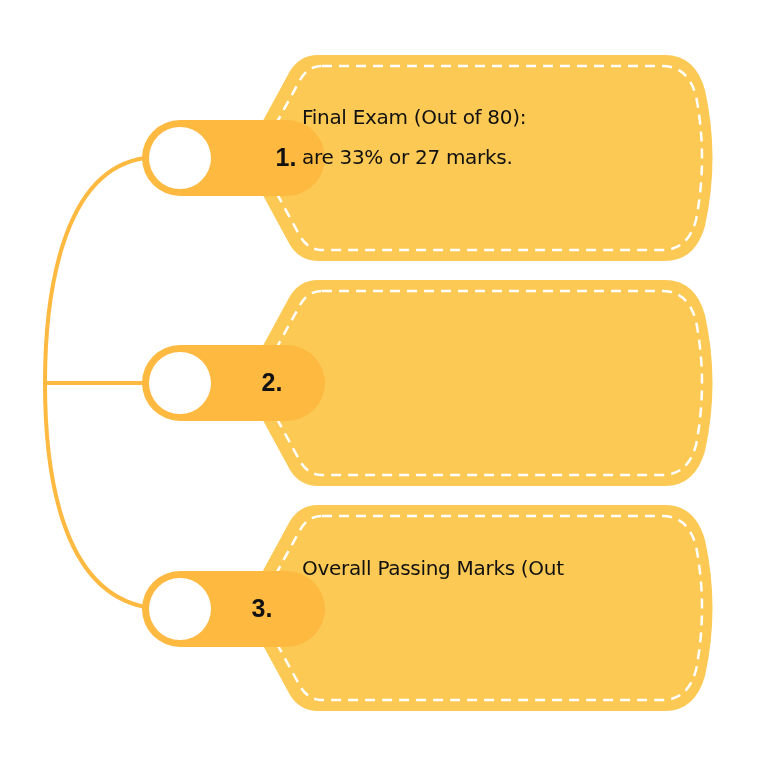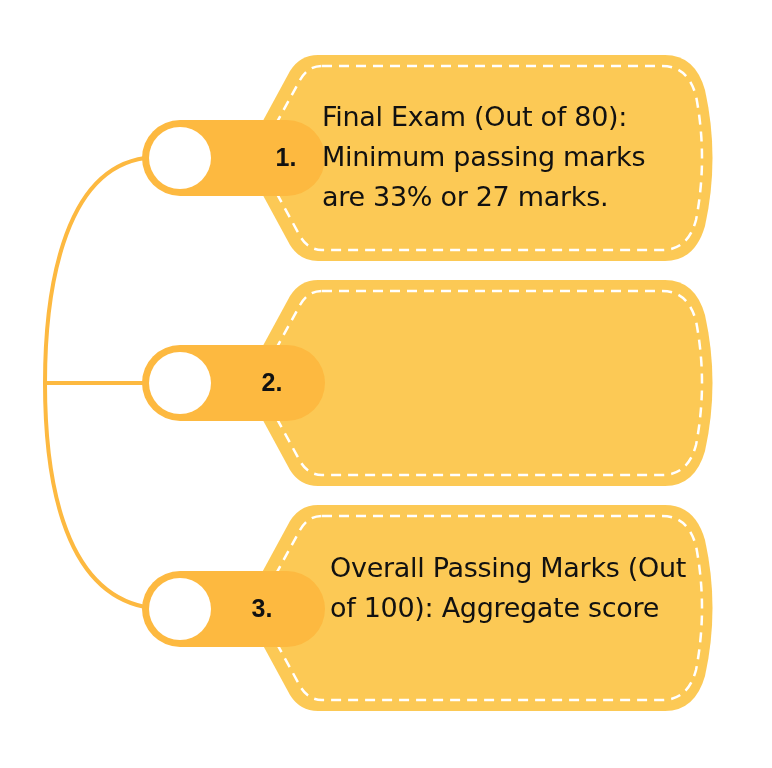--- a/index.html
+++ b/index.html
@@ -1,21 +1,21 @@
 <!DOCTYPE html>
 <html><head>
   <meta charset="utf-8">
   <style>
     html, body { margin: 0; padding: 0; background: #ffffff; }
     body { width: 772px; height: 768px; position: relative; overflow: hidden; font-family: "Liberation Sans", sans-serif; }
     #stage { position: absolute; left: 0; top: 0; width: 772px; height: 768px; }
     svg.layer { position: absolute; left: 0; top: 0; }
     .tag-text {
-      position: absolute; left: 322px; width: 400px;
-      font-family: "DejaVu Sans", sans-serif; font-size: 27px; line-height: 40px;
+      position: absolute; left: 302px; width: 400px;
+      font-family: "DejaVu Sans", sans-serif; font-size: 20px; line-height: 40px;
       color: #111111; letter-spacing: -0.3px;
     }
     .num {
       position: absolute; width: 60px; text-align: center;
       font-family: "Liberation Sans", sans-serif; font-weight: bold; font-size: 25px;
       color: #111111;
     }
   </style>
 </head>
 <body>
@@ -48,23 +48,21 @@
       <circle cx="180" cy="609" r="31" fill="#FFFFFF"></circle>
     </g>
   </svg>
 
   <div class="num" style="left:256px; top:143px;">1.</div>
   <div class="num" style="left:242px; top:368px;">2.</div>
   <div class="num" style="left:232px; top:594px;">3.</div>
 
   <div class="tag-text" style="top:97px;">
     <div>Final Exam (Out of 80):</div>
-    <div>Minimum passing marks</div>
     <div>are 33% or 27 marks.</div>
   </div>
 
 
-  <div class="tag-text" style="top:548px;margin-left:8px;">
+  <div class="tag-text" style="top:548px;">
     <div>Overall Passing Marks (Out</div>
-    <div>of 100): Aggregate score</div>
   </div>
 
 </div>
 
 </body></html>

